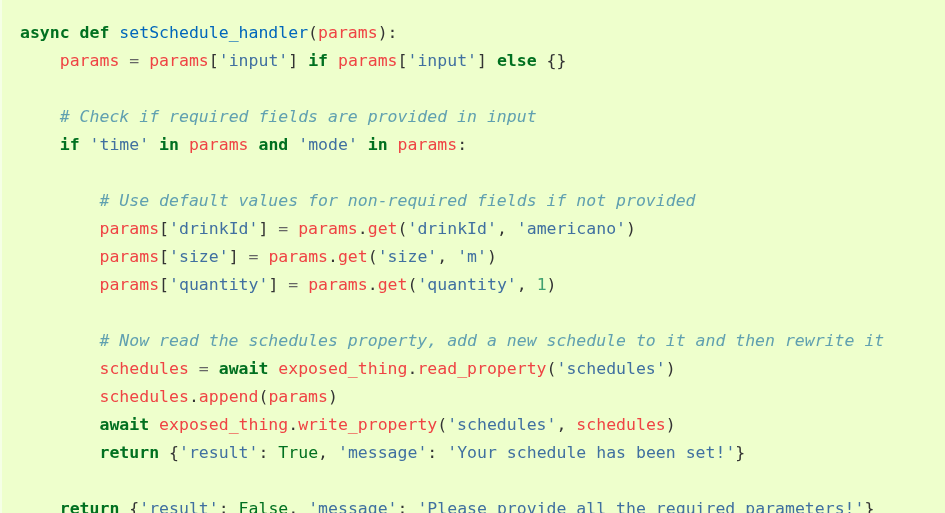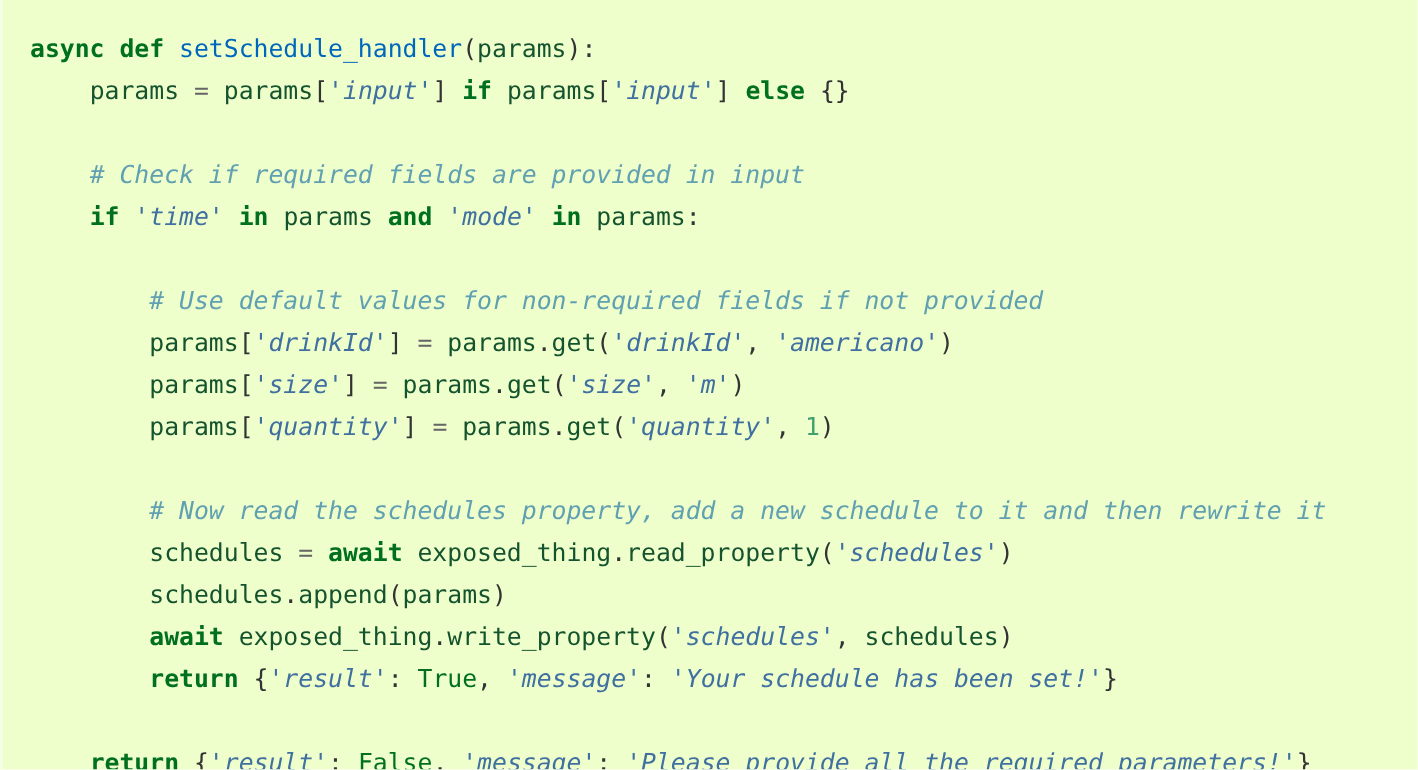--- a/index.html
+++ b/index.html
@@ -31,24 +31,24 @@
   }
   .ln {
     display: block;
     white-space: pre;
     height: 28px;
   }
   
   .k  { color: #007020; font-weight: bold; }   
   .kc { color: #007020; font-weight: normal; }   
   .nf { color: #0066BB; font-weight: normal; } 
-  .s  { color: #4070a0; font-style: italic; }                      
+  .s  { color: #4070a0; }                      
   .c  { color: #60a0b0; font-style: italic; }  
   .mi { color: #40a070; }                      
-  .n  { color: #14532d; }                      
+  .n  { color: #ef4444; }                      
   .p  { color: #333333; }                      
   .o  { color: #666666; }                      
 </style>
 </head>
 <body>
 
 <div id="code-block" style="background: rgb(238, 255, 204); border-left-color: rgb(245, 255, 230);">
   <pre id="code-pre" style="color: rgb(51, 51, 51);"><span class="ln"><span class="k" style="color: rgb(0, 112, 32);">async</span> <span class="k" style="color: rgb(0, 112, 32);">def</span> <span class="nf" style="color: rgb(0, 102, 187);">setSchedule_handler</span><span class="p" style="color: rgb(51, 51, 51);">(</span><span class="n">params</span><span class="p" style="color: rgb(51, 51, 51);">):</span></span><span class="ln">    <span class="n">params</span> <span class="o" style="color: rgb(102, 102, 102);">=</span> <span class="n">params</span><span class="p" style="color: rgb(51, 51, 51);">[</span><span class="s" style="color: rgb(64, 112, 160);">'input'</span><span class="p" style="color: rgb(51, 51, 51);">]</span> <span class="k" style="color: rgb(0, 112, 32);">if</span> <span class="n">params</span><span class="p" style="color: rgb(51, 51, 51);">[</span><span class="s" style="color: rgb(64, 112, 160);">'input'</span><span class="p" style="color: rgb(51, 51, 51);">]</span> <span class="k" style="color: rgb(0, 112, 32);">else</span> <span class="p" style="color: rgb(51, 51, 51);">{}</span></span><span class="ln"> </span><span class="ln">    <span class="c" style="color: rgb(96, 160, 176);"># Check if required fields are provided in input</span></span><span class="ln">    <span class="k" style="color: rgb(0, 112, 32);">if</span> <span class="s" style="color: rgb(64, 112, 160);">'time'</span> <span class="k" style="color: rgb(0, 112, 32);">in</span> <span class="n">params</span> <span class="k" style="color: rgb(0, 112, 32);">and</span> <span class="s" style="color: rgb(64, 112, 160);">'mode'</span> <span class="k" style="color: rgb(0, 112, 32);">in</span> <span class="n">params</span><span class="p" style="color: rgb(51, 51, 51);">:</span></span><span class="ln"> </span><span class="ln">        <span class="c" style="color: rgb(96, 160, 176);"># Use default values for non-required fields if not provided</span></span><span class="ln">        <span class="n">params</span><span class="p" style="color: rgb(51, 51, 51);">[</span><span class="s" style="color: rgb(64, 112, 160);">'drinkId'</span><span class="p" style="color: rgb(51, 51, 51);">]</span> <span class="o" style="color: rgb(102, 102, 102);">=</span> <span class="n">params</span><span class="p" style="color: rgb(51, 51, 51);">.</span><span class="n">get</span><span class="p" style="color: rgb(51, 51, 51);">(</span><span class="s" style="color: rgb(64, 112, 160);">'drinkId'</span><span class="p" style="color: rgb(51, 51, 51);">,</span> <span class="s" style="color: rgb(64, 112, 160);">'americano'</span><span class="p" style="color: rgb(51, 51, 51);">)</span></span><span class="ln">        <span class="n">params</span><span class="p" style="color: rgb(51, 51, 51);">[</span><span class="s" style="color: rgb(64, 112, 160);">'size'</span><span class="p" style="color: rgb(51, 51, 51);">]</span> <span class="o" style="color: rgb(102, 102, 102);">=</span> <span class="n">params</span><span class="p" style="color: rgb(51, 51, 51);">.</span><span class="n">get</span><span class="p" style="color: rgb(51, 51, 51);">(</span><span class="s" style="color: rgb(64, 112, 160);">'size'</span><span class="p" style="color: rgb(51, 51, 51);">,</span> <span class="s" style="color: rgb(64, 112, 160);">'m'</span><span class="p" style="color: rgb(51, 51, 51);">)</span></span><span class="ln">        <span class="n">params</span><span class="p" style="color: rgb(51, 51, 51);">[</span><span class="s" style="color: rgb(64, 112, 160);">'quantity'</span><span class="p" style="color: rgb(51, 51, 51);">]</span> <span class="o" style="color: rgb(102, 102, 102);">=</span> <span class="n">params</span><span class="p" style="color: rgb(51, 51, 51);">.</span><span class="n">get</span><span class="p" style="color: rgb(51, 51, 51);">(</span><span class="s" style="color: rgb(64, 112, 160);">'quantity'</span><span class="p" style="color: rgb(51, 51, 51);">,</span> <span class="mi" style="color: rgb(64, 160, 112);">1</span><span class="p" style="color: rgb(51, 51, 51);">)</span></span><span class="ln"> </span><span class="ln">        <span class="c" style="color: rgb(96, 160, 176);"># Now read the schedules property, add a new schedule to it and then rewrite it</span></span><span class="ln">        <span class="n">schedules</span> <span class="o" style="color: rgb(102, 102, 102);">=</span> <span class="k" style="color: rgb(0, 112, 32);">await</span> <span class="n">exposed_thing</span><span class="p" style="color: rgb(51, 51, 51);">.</span><span class="n">read_property</span><span class="p" style="color: rgb(51, 51, 51);">(</span><span class="s" style="color: rgb(64, 112, 160);">'schedules'</span><span class="p" style="color: rgb(51, 51, 51);">)</span></span><span class="ln">        <span class="n">schedules</span><span class="p" style="color: rgb(51, 51, 51);">.</span><span class="n">append</span><span class="p" style="color: rgb(51, 51, 51);">(</span><span class="n">params</span><span class="p" style="color: rgb(51, 51, 51);">)</span></span><span class="ln">        <span class="k" style="color: rgb(0, 112, 32);">await</span> <span class="n">exposed_thing</span><span class="p" style="color: rgb(51, 51, 51);">.</span><span class="n">write_property</span><span class="p" style="color: rgb(51, 51, 51);">(</span><span class="s" style="color: rgb(64, 112, 160);">'schedules'</span><span class="p" style="color: rgb(51, 51, 51);">,</span> <span class="n">schedules</span><span class="p" style="color: rgb(51, 51, 51);">)</span></span><span class="ln">        <span class="k" style="color: rgb(0, 112, 32);">return</span> <span class="p" style="color: rgb(51, 51, 51);">{</span><span class="s" style="color: rgb(64, 112, 160);">'result'</span><span class="p" style="color: rgb(51, 51, 51);">:</span> <span class="kc" style="color: rgb(0, 112, 32);">True</span><span class="p" style="color: rgb(51, 51, 51);">,</span> <span class="s" style="color: rgb(64, 112, 160);">'message'</span><span class="p" style="color: rgb(51, 51, 51);">:</span> <span class="s" style="color: rgb(64, 112, 160);">'Your schedule has been set!'</span><span class="p" style="color: rgb(51, 51, 51);">}</span></span><span class="ln"> </span><span class="ln">    <span class="k" style="color: rgb(0, 112, 32);">return</span> <span class="p" style="color: rgb(51, 51, 51);">{</span><span class="s" style="color: rgb(64, 112, 160);">'result'</span><span class="p" style="color: rgb(51, 51, 51);">:</span> <span class="kc" style="color: rgb(0, 112, 32);">False</span><span class="p" style="color: rgb(51, 51, 51);">,</span> <span class="s" style="color: rgb(64, 112, 160);">'message'</span><span class="p" style="color: rgb(51, 51, 51);">:</span> <span class="s" style="color: rgb(64, 112, 160);">'Please provide all the required parameters!'</span><span class="p" style="color: rgb(51, 51, 51);">}</span></span></pre>
 </div>
 

